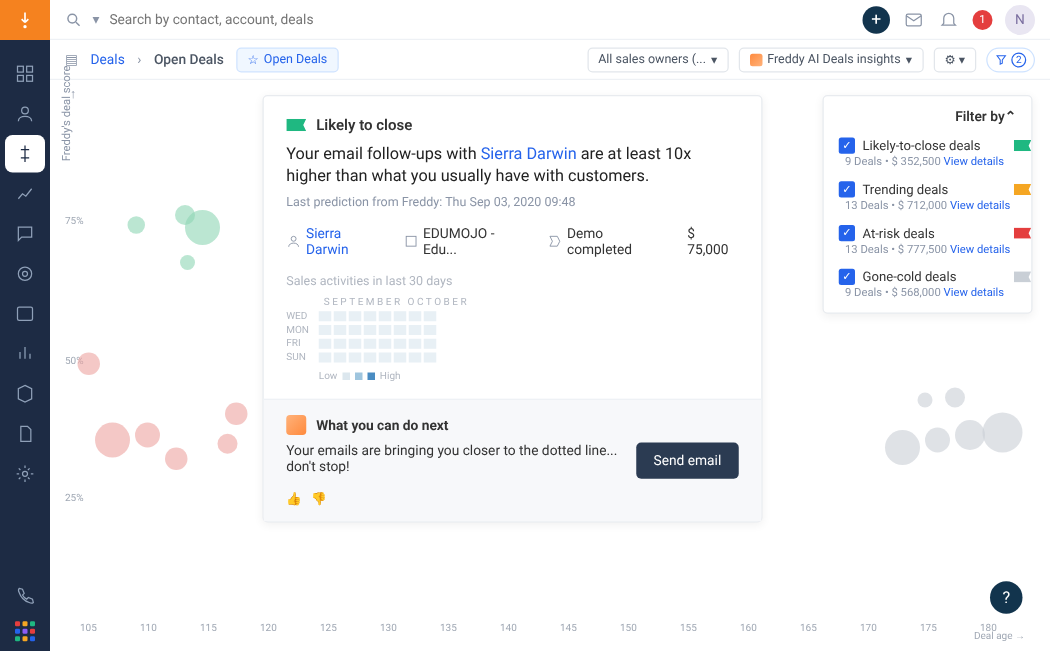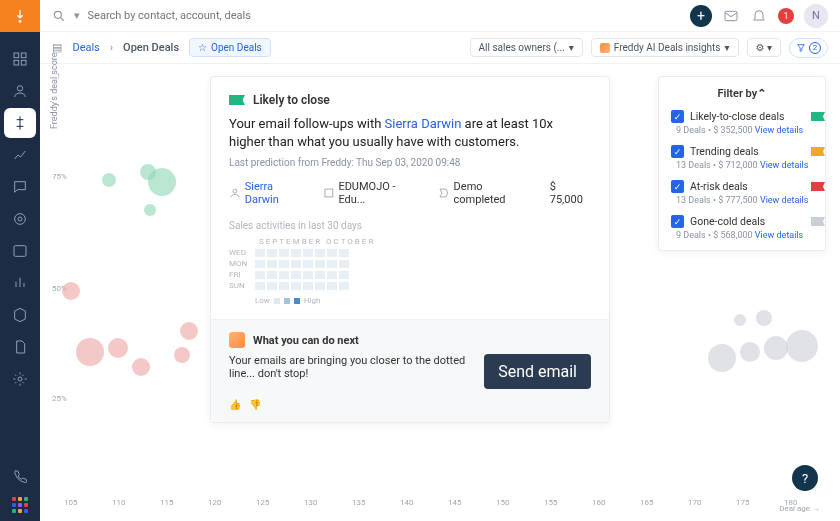--- a/index.html
+++ b/index.html
@@ -51,24 +51,24 @@
 .cal{margin-top:6px}
 .cal-months{font-size:8px;color:#b0b6c0;letter-spacing:2px;margin-left:30px}
 .cal-row{display:flex;align-items:center;gap:2px;margin-top:2px}
 .cal-day{width:24px;font-size:8px;color:#b0b6c0}
 .cal-cell{width:10px;height:8px;background:#e8f0f5}
 .cal-scale{font-size:8px;color:#b0b6c0;margin-top:6px;margin-left:26px;display:flex;gap:4px;align-items:center}
 .cal-scale .sq{width:6px;height:6px}
 .next-box{background:#f7f8fa;margin:14px -18px -16px -18px;padding:12px 18px;border-top:1px solid #eef1f5}
 .next-head{display:flex;align-items:center;gap:8px;font-size:11px;font-weight:700;color:#333}
 .next-body{font-size:11px;color:#333;margin-top:6px;display:flex;align-items:flex-start;gap:10px}
-.send-btn{margin-left:auto;background:#2b3b52;color:#fff;border:none;padding:8px 14px;border-radius:4px;font-size:16px;cursor:pointer}
+.send-btn{margin-left:auto;background:#2b3b52;color:#fff;border:none;padding:8px 14px;border-radius:4px;font-size:11px;cursor:pointer}
 .feedback{display:flex;align-items:center;gap:8px;font-size:10px;color:#8a94a6;margin-top:10px}
 .filter-panel{position:absolute;right:14px;top:76px;width:168px;background:#fff;border:1px solid #e8ebef;border-radius:4px;box-shadow:0 2px 8px rgba(0,0,0,0.06);padding:10px 12px}
-.filter-head{display:flex;align-items:center;justify-content:center;font-size:11px;font-weight:600;color:#333}
+.filter-head{display:flex;align-items:center;justify-content:flex-end;font-size:11px;font-weight:600;color:#333}
 .filter-item{margin-top:10px;position:relative}
 .filter-top{display:flex;align-items:center;gap:6px;font-size:10.5px;color:#333}
 .chk{width:13px;height:13px;background:#2563eb;border-radius:2px;display:flex;align-items:center;justify-content:center}
 .chk::after{content:"✓";color:#fff;font-size:9px}
 .filter-sub{font-size:9px;color:#8a94a6;margin-top:2px;margin-left:5px}
 .filter-sub .vd{color:#2563eb;cursor:pointer}
 .mini-flag{position:absolute;right:-12px;top:2px;width:14px;height:9px;clip-path:polygon(0 0,100% 0,85% 50%,100% 100%,0 100%)}
 .help-fab{position:absolute;right:22px;bottom:30px;width:26px;height:26px;border-radius:50%;background:#12344d;color:#fff;display:flex;align-items:center;justify-content:center;font-size:13px;cursor:pointer}
 .apps-icon{width:16px;height:16px;display:grid;grid-template-columns:repeat(3,4px);grid-template-rows:repeat(3,4px);gap:2px}
 .apps-icon span{width:4px;height:4px;border-radius:1px}

